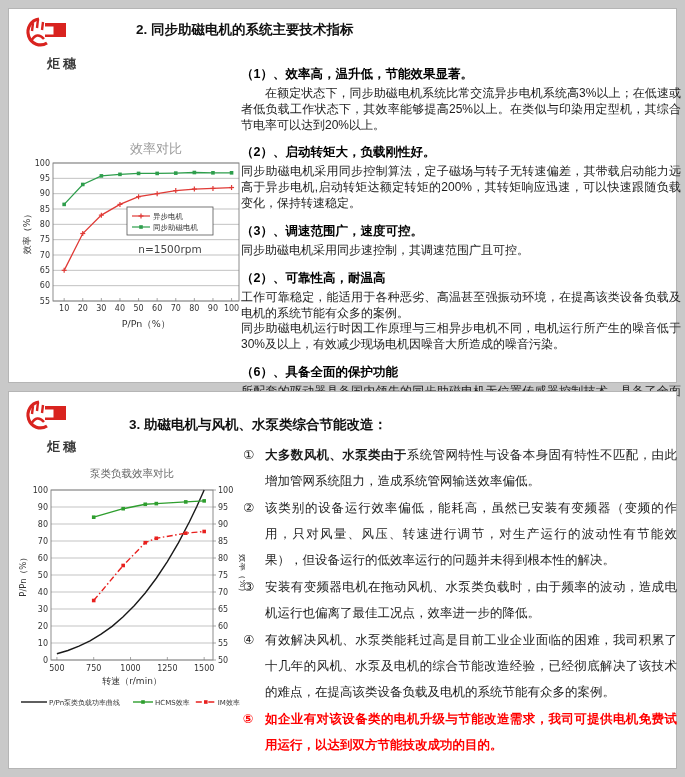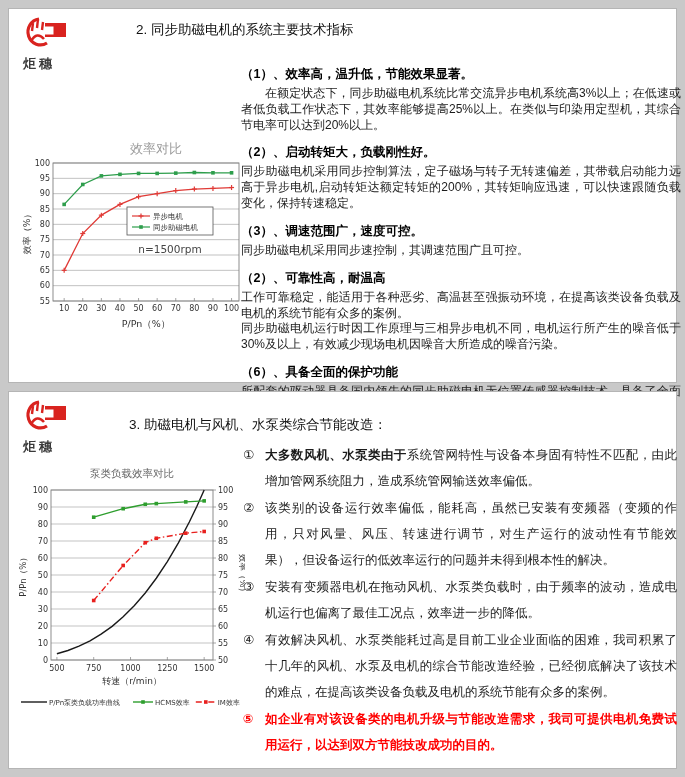--- a/index.html
+++ b/index.html
@@ -2,22 +2,22 @@
 <html><head>
 <meta charset="utf-8">
 <style>
   html,body{margin:0;padding:0;}
   body{font-family:"Liberation Sans","DejaVu Sans",sans-serif;background:#c9c9c9;}
   .canvas{position:relative;width:685px;height:777px;background:#c9c9c9;overflow:hidden;}
   .card{position:absolute;left:8px;width:669px;background:#ffffff;border:1px solid #b5b5b5;box-sizing:border-box;}
   .card1{top:8px;height:375px;}
   .card2{top:391px;height:378px;}
   .logo{position:absolute;left:14px;top:6px;width:70px;text-align:left;}
-  .logo-text{font-size:13px;color:#3a3a3a;letter-spacing:3px;font-weight:bold;margin-top:0px;}
-  .sec-title{position:absolute;font-size:13.5px;font-weight:normal;color:#111;white-space:nowrap;}
+  .logo-text{font-size:13px;color:#3a3a3a;letter-spacing:3px;font-weight:bold;margin-top:0px;margin-left:24px;}
+  .sec-title{position:absolute;font-size:13.5px;font-weight:bold;color:#111;white-space:nowrap;}
   .t1{left:127px;top:12px;}
   .t2{left:120px;top:24px;}
   .col1{position:absolute;left:232px;top:46px;width:440px;color:#1c1c1c;}
   .s1-head{font-size:12.5px;font-weight:bold;color:#000;margin:11px 0 3px 0;}
   .s1-body{font-size:12px;line-height:1.32;text-align:justify;}
   .s1-body.indent{text-indent:2em;}
   .col2{position:absolute;left:234px;top:50px;width:434px;color:#1c1c1c;}
   .s2-item{display:flex;margin-bottom:1px;}
   .s2-num{width:22px;flex:0 0 22px;font-size:12.5px;line-height:2.08;}
   .s2-text{flex:1;font-size:12.5px;line-height:2.08;text-align:justify;}

